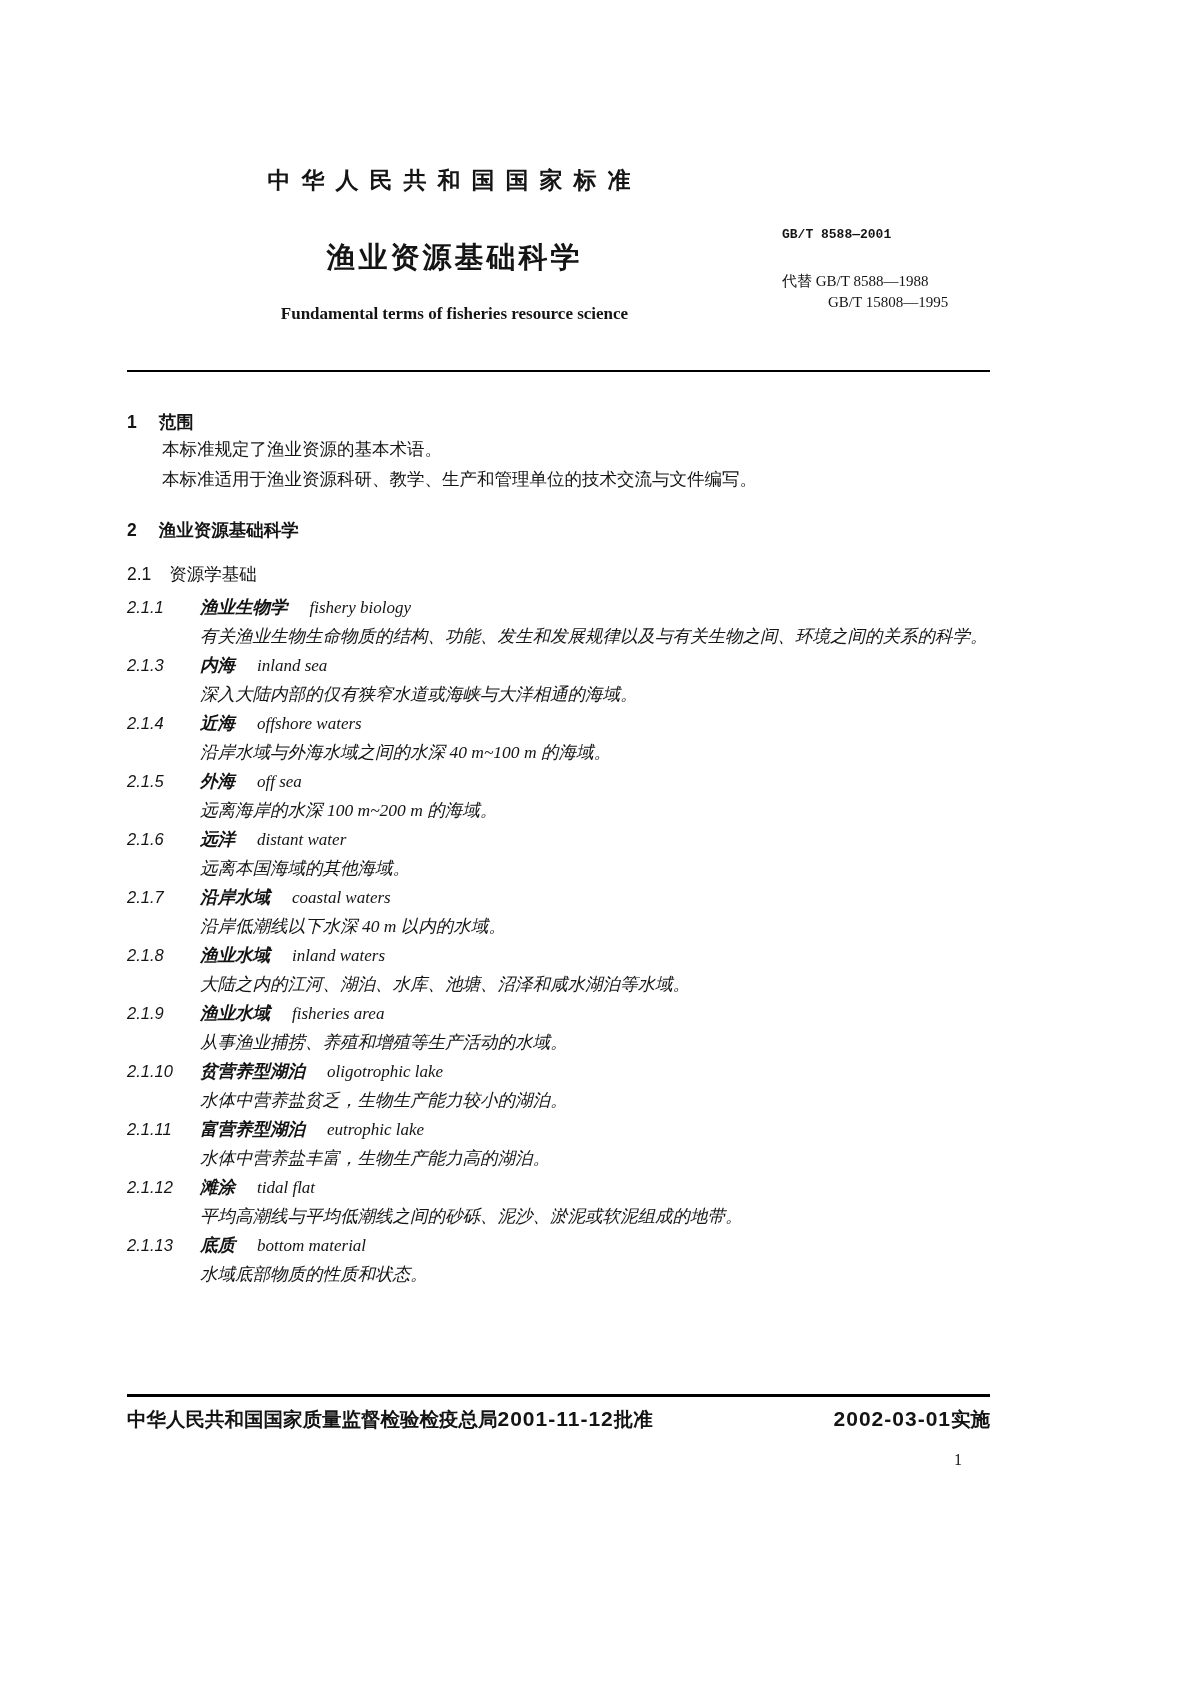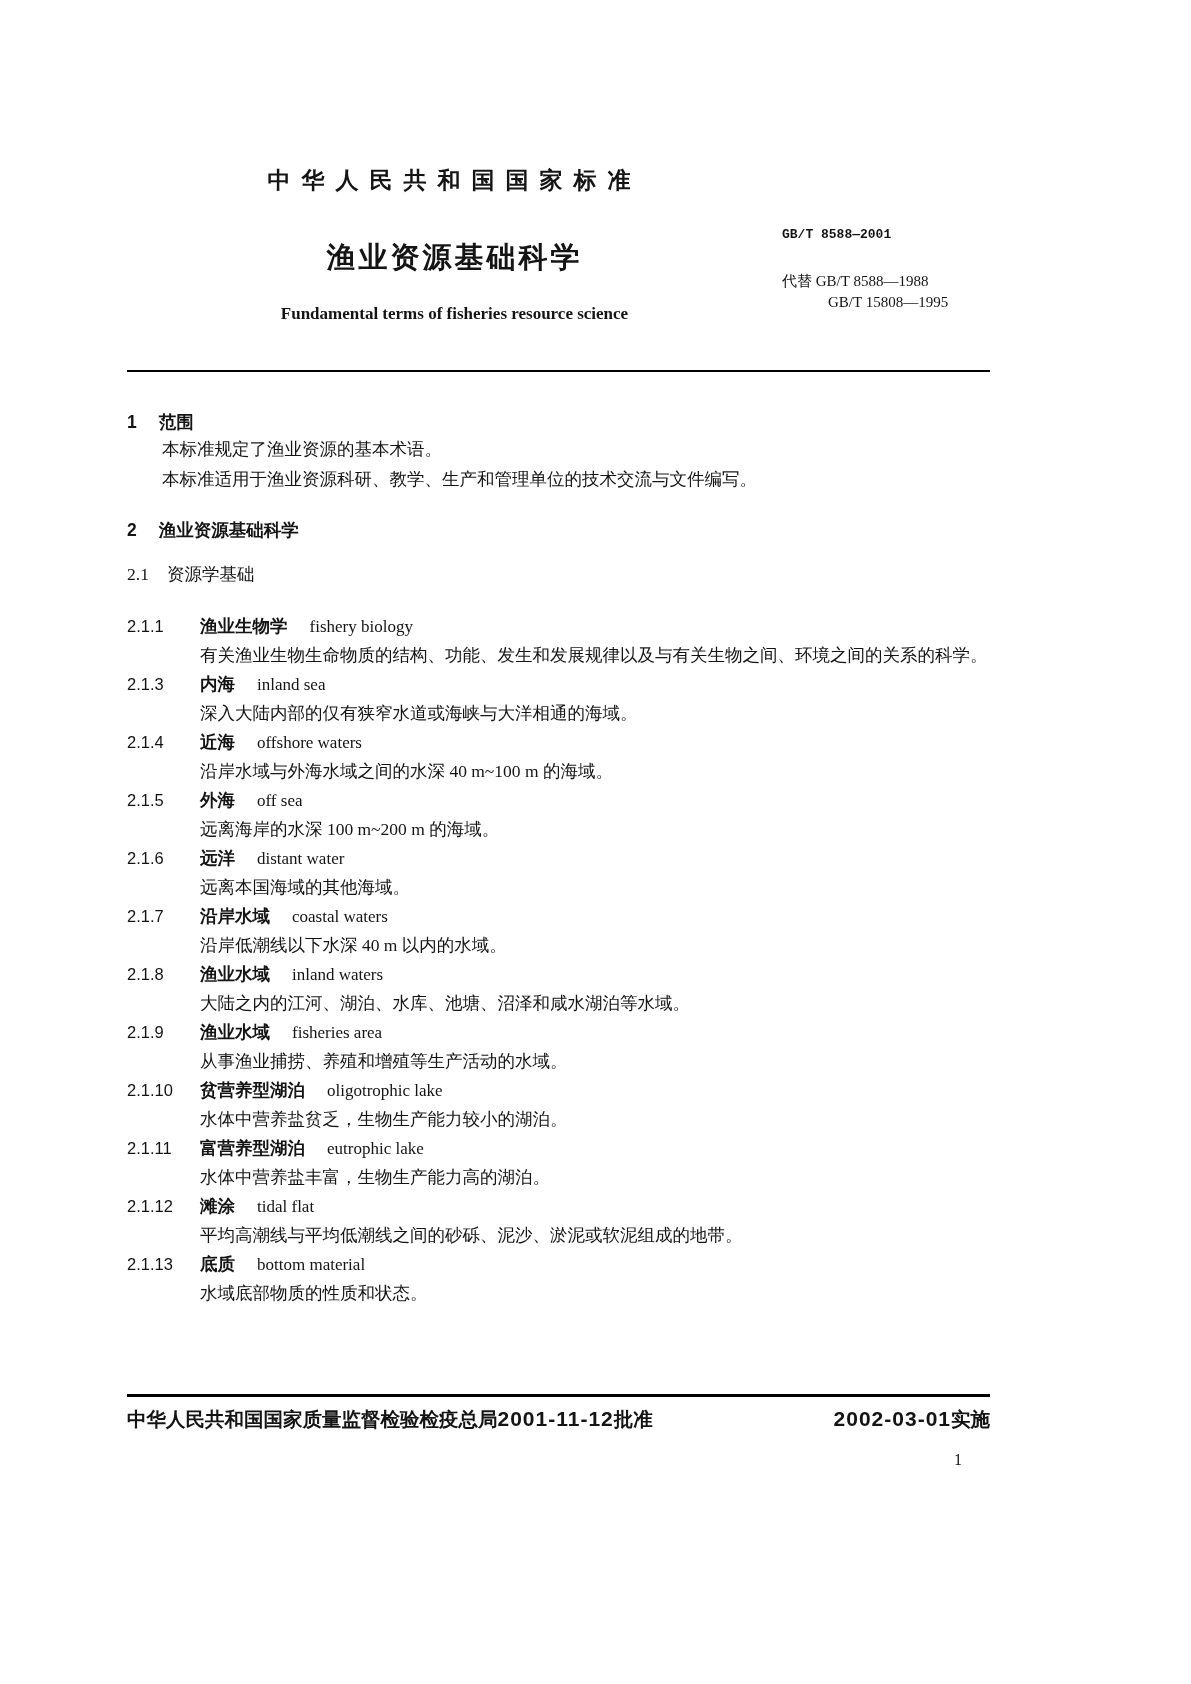--- a/index.html
+++ b/index.html
@@ -75,27 +75,27 @@
     line-height: 30px;
     text-indent: 2em;
   }
   .scope-paras { }
 
   .subsec-head {
     margin-top: 20px;
     font-size: 17.5px;
   }
   .subsec-num {
-    font-family: Liberation Serif, serif;
+    font-family: Liberation Sans, sans-serif;
     margin-right: 18px;
     text-align: center;
   }
 
   
-  .terms { margin-top: 26px; }
+  .terms { margin-top: 7px; font-style: italic; }
   .term { line-height: 29px; }
   .term-num {
     display: inline-block;
     min-width: 73px;
     font-family: "Liberation Sans", "DejaVu Sans", sans-serif;
     font-size: 16.5px;
   }
   .term-zh {
     font-family: "Liberation Sans", "DejaVu Sans", sans-serif;
     font-weight: bold;

